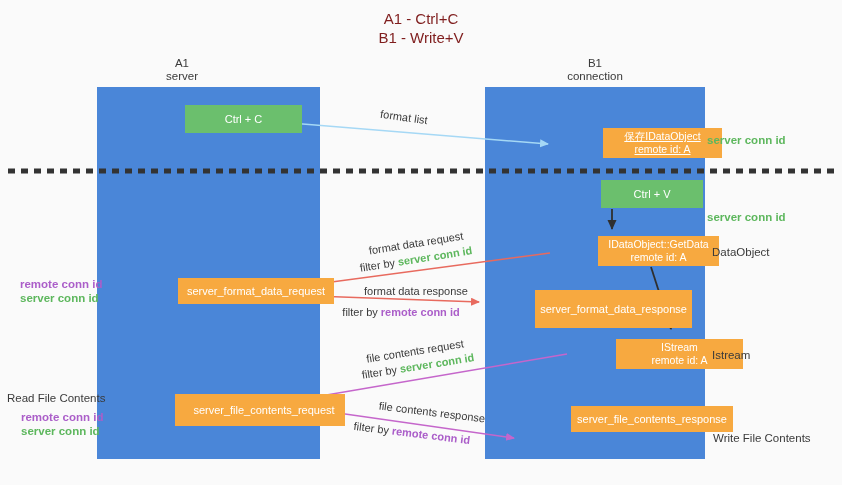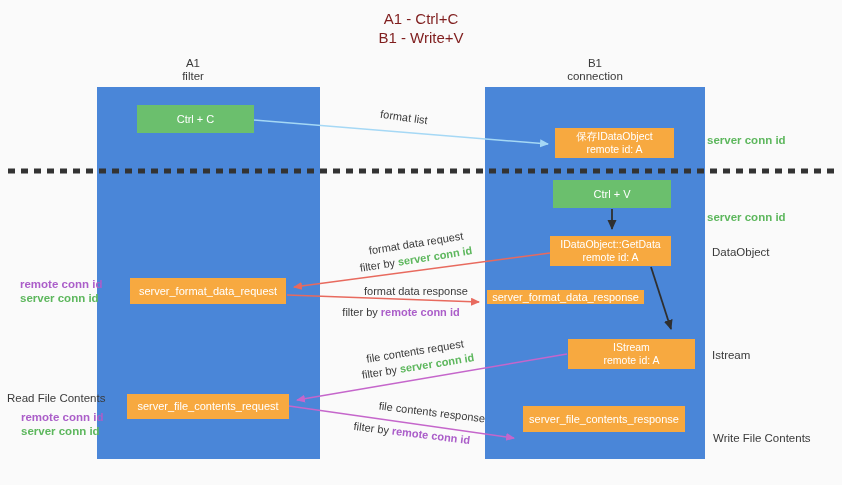--- a/index.html
+++ b/index.html
@@ -7,21 +7,21 @@
   #canvas{position:relative;width:842px;height:485px;background:#fafafa;overflow:hidden;}
 
   .abs{position:absolute;}
   .title{left:0;top:9px;width:842px;text-align:center;font-size:15px;line-height:19px;color:#7f1d1d;}
   .col-header{top:57px;text-align:center;font-size:11.5px;line-height:13px;color:#3a3a3a;}
   .column{top:87px;height:372px;background:#4a86d8;}
 
   svg.overlay{position:absolute;left:0;top:0;width:842px;height:485px;pointer-events:none;z-index:2;}
 
   .node{position:absolute;display:flex;flex-direction:column;align-items:center;justify-content:center;
-        color:#ffffff;font-size:11px;line-height:13px;text-align:center;z-index:3;}
+        color:#ffffff;font-size:11px;line-height:13px;text-align:center;z-index:3;margin-left:48px;}
   .green-node{background:#6bbf6d;}
   .orange-node{background:#f7a940;}
   .node .l2{font-size:10.5px;}
 
   .side-label{position:absolute;font-size:11.5px;line-height:14px;color:#3a3a3a;z-index:3;white-space:nowrap;}
   .green-text{color:#5db75d;font-weight:bold;}
   .purple-text{color:#ab5ec9;font-weight:bold;}
 
   .arrow-label{position:absolute;font-size:11px;color:#3a3a3a;white-space:nowrap;z-index:3;
                transform:translate(-50%,-50%);}
@@ -33,23 +33,23 @@
 </head>
 <body>
 
 <div id="canvas">
 
   <div class="abs title">
     <div>A1 - Ctrl+C</div>
     <div>B1 - Write+V</div>
   </div>
 
-  <div class="abs col-header" style="left:83px;width:220px;">
+  <div class="abs col-header" style="left:72px;width:220px;">
     <div>A1</div>
-    <div>filter</div>
+    <div>server</div>
   </div>
   <div class="abs col-header" style="left:485px;width:220px;">
     <div>B1</div>
     <div>connection</div>
   </div>
 
   <div class="abs column" style="left:97px;width:223px;"></div>
   <div class="abs column" style="left:485px;width:220px;"></div>
 
   <svg class="overlay" viewBox="0 0 842 485">
@@ -74,48 +74,48 @@
     <line x1="287" y1="295" x2="479" y2="302" stroke="#e86a5e" stroke-width="1.5" marker-end="url(#m-red)"></line>
     <line x1="651" y1="267" x2="671" y2="329" stroke="#2f2f2f" stroke-width="1.8" marker-end="url(#m-black)"></line>
     <line x1="567" y1="354" x2="297" y2="400" stroke="#c566cb" stroke-width="1.5" marker-end="url(#m-magenta)"></line>
     <line x1="289" y1="406" x2="514" y2="438" stroke="#c566cb" stroke-width="1.5" marker-end="url(#m-magenta)"></line>
   </svg>
 
   <div class="node green-node" style="left:137px;top:105px;width:117px;height:28px;">
     <div>Ctrl + C</div>
   </div>
 
-  <div class="node orange-node" style="left:555px;top:128px;width:119px;height:30px;">
+  <div class="node orange-node" style="left:555px;top:128px;width:119px;height:30px;text-decoration:underline;">
     <div class="l2">保存IDataObject</div>
     <div class="l2">remote id: A</div>
   </div>
 
-  <div class="node green-node" style="left:553px;top:180px;width:118px;height:28px;">
+  <div class="node green-node" style="left:553px;top:180px;width:102px;height:28px;">
     <div>Ctrl + V</div>
   </div>
 
   <div class="node orange-node" style="left:550px;top:236px;width:121px;height:30px;">
     <div class="l2">IDataObject::GetData</div>
     <div class="l2">remote id: A</div>
   </div>
 
   <div class="node orange-node" style="left:130px;top:278px;width:156px;height:26px;">
     <div>server_format_data_request</div>
   </div>
 
-  <div class="node orange-node" style="left:487px;top:290px;width:157px;height:14px;">
+  <div class="node orange-node" style="left:487px;top:290px;width:157px;height:38px;">
     <div>server_format_data_response</div>
   </div>
 
   <div class="node orange-node" style="left:568px;top:339px;width:127px;height:30px;">
     <div class="l2">IStream</div>
     <div class="l2">remote id: A</div>
   </div>
 
-  <div class="node orange-node" style="left:127px;top:394px;width:162px;height:25px;">
+  <div class="node orange-node" style="left:127px;top:394px;width:162px;height:32px;padding-left:8px;">
     <div>server_file_contents_request</div>
   </div>
 
   <div class="node orange-node" style="left:523px;top:406px;width:162px;height:26px;">
     <div>server_file_contents_response</div>
   </div>
 
   <div class="side-label green-text" style="left:707px;top:133px;">server conn id</div>
   <div class="side-label green-text" style="left:707px;top:210px;">server conn id</div>
   <div class="side-label" style="left:712px;top:245px;">DataObject</div>

